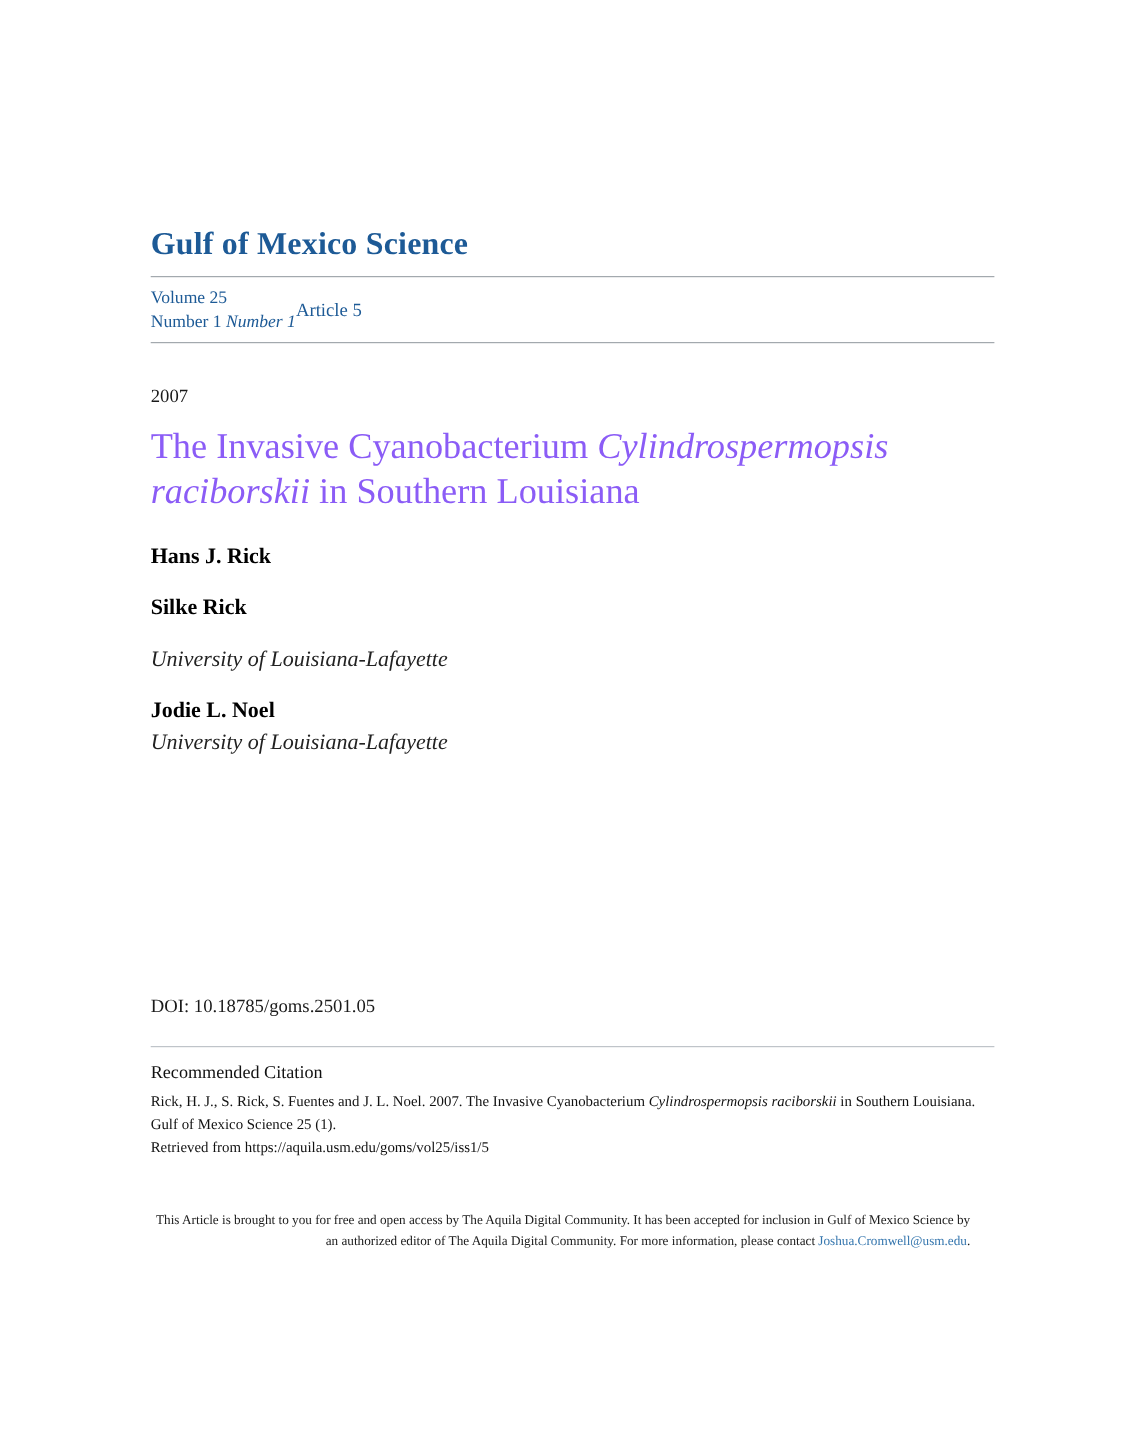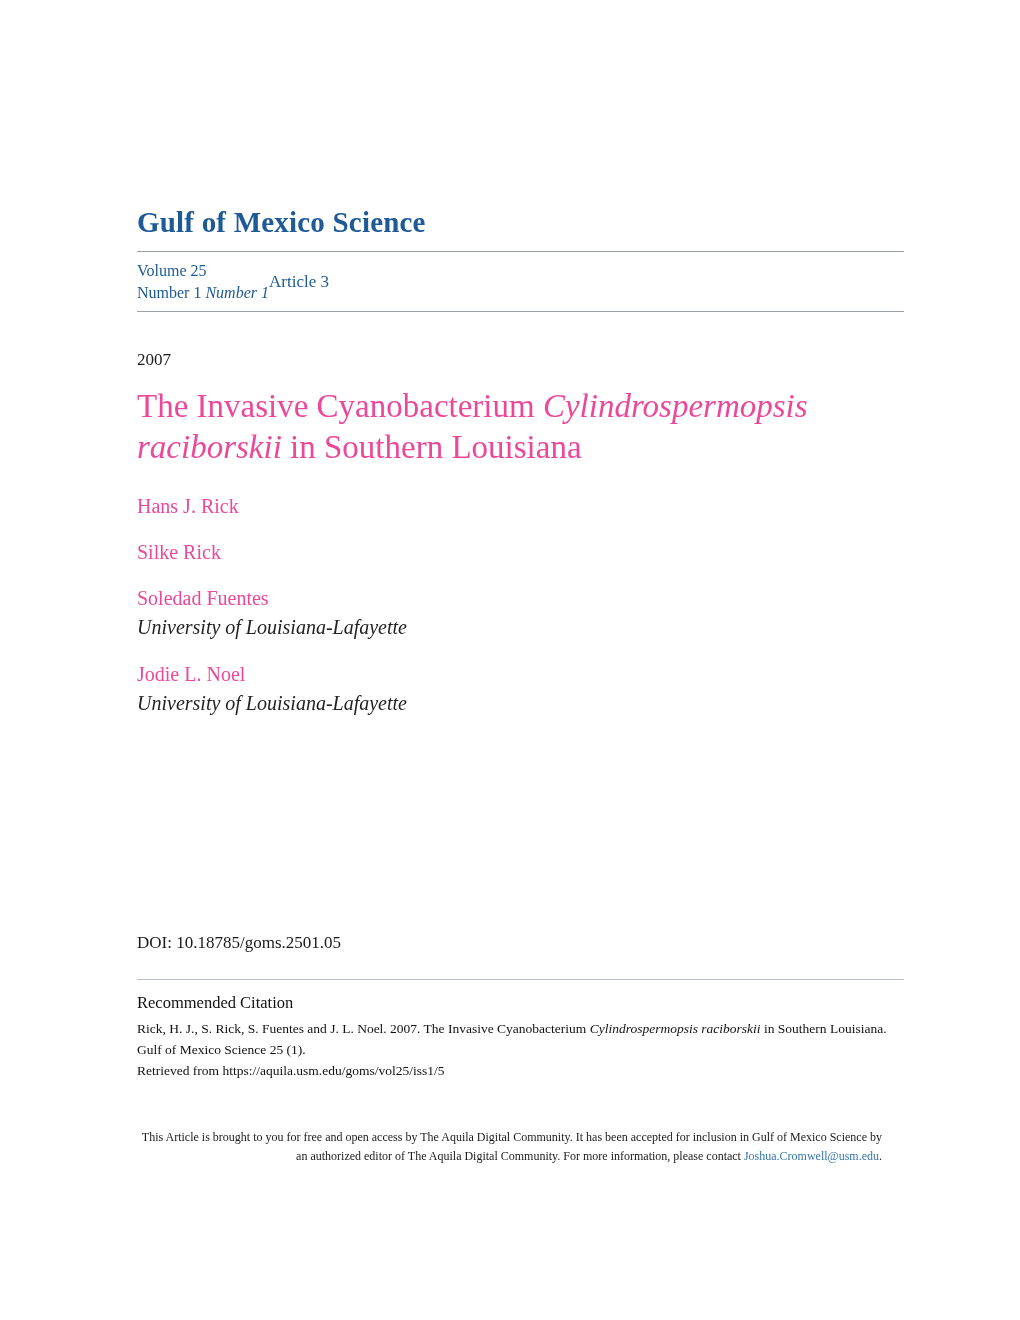--- a/index.html
+++ b/index.html
@@ -39,26 +39,26 @@
   }
   .issue-left { font-size: 16px; color: #1d5a96; line-height: 1.4; }
   .issue-left em { font-style: italic; }
   .issue-right { font-size: 17px; color: #1d5a96; }
   .year { margin-top: 38px; font-size: 17px; color: #1a1a1a; }
   .title {
     margin-top: 16px;
     font-size: 33px;
     font-weight: normal;
     line-height: 1.25;
-    color: #ec4899;
+    color: #8b5cf6;
   }
   .title .it { font-style: italic; }
   .authors { margin-top: 26px; }
   .author-block { margin-bottom: 22px; }
-  .author-name { font-size: 20px; color: #ec4899; line-height: 1.2; }
+  .author-name { font-size: 20px; color: #000000; line-height: 1.2; font-weight: bold; }
   .author-affil { font-size: 20px; font-style: italic; color: #222; margin-top: 4px; line-height: 1.3; }
   .links-block { margin-top: 215px; }
   .doi-line { font-size: 17px; line-height: 1.4; }
   .follow-line { font-size: 17px; line-height: 1.4; margin-top: 3px; }
   a.link {
     color: #3576ae;
     text-decoration: none;
     cursor: pointer;
   }
   .citation-rule { margin-top: 24px; }
@@ -80,39 +80,38 @@
 <div class="page">
 
   <header>
     <h1 class="journal-name">Gulf of Mexico Science</h1>
     <div class="rule"></div>
     <div class="issue-row">
       <div class="issue-left">
         <div>Volume 25</div>
         <div><span>Number 1 </span><em>Number 1</em></div>
       </div>
-      <div class="issue-right">Article 3</div>
+      <div class="issue-right">Article 5</div>
     </div>
     <div class="rule"></div>
   </header>
 
   <main>
     <div class="year">2007</div>
 
     <h2 class="title"><span>The Invasive Cyanobacterium </span><span class="it">Cylindrospermopsis raciborskii</span><span> in Southern Louisiana</span></h2>
 
     <div class="authors">
       <div class="author-block">
         <div class="author-name">Hans J. Rick</div>
       </div>
       <div class="author-block">
         <div class="author-name">Silke Rick</div>
       </div>
       <div class="author-block">
-        <div class="author-name">Soledad Fuentes</div>
         <div class="author-affil">University of Louisiana-Lafayette</div>
       </div>
       <div class="author-block">
         <div class="author-name">Jodie L. Noel</div>
         <div class="author-affil">University of Louisiana-Lafayette</div>
       </div>
     </div>
 
     <div class="links-block">
       <div class="doi-line">DOI: 10.18785/goms.2501.05</div>

